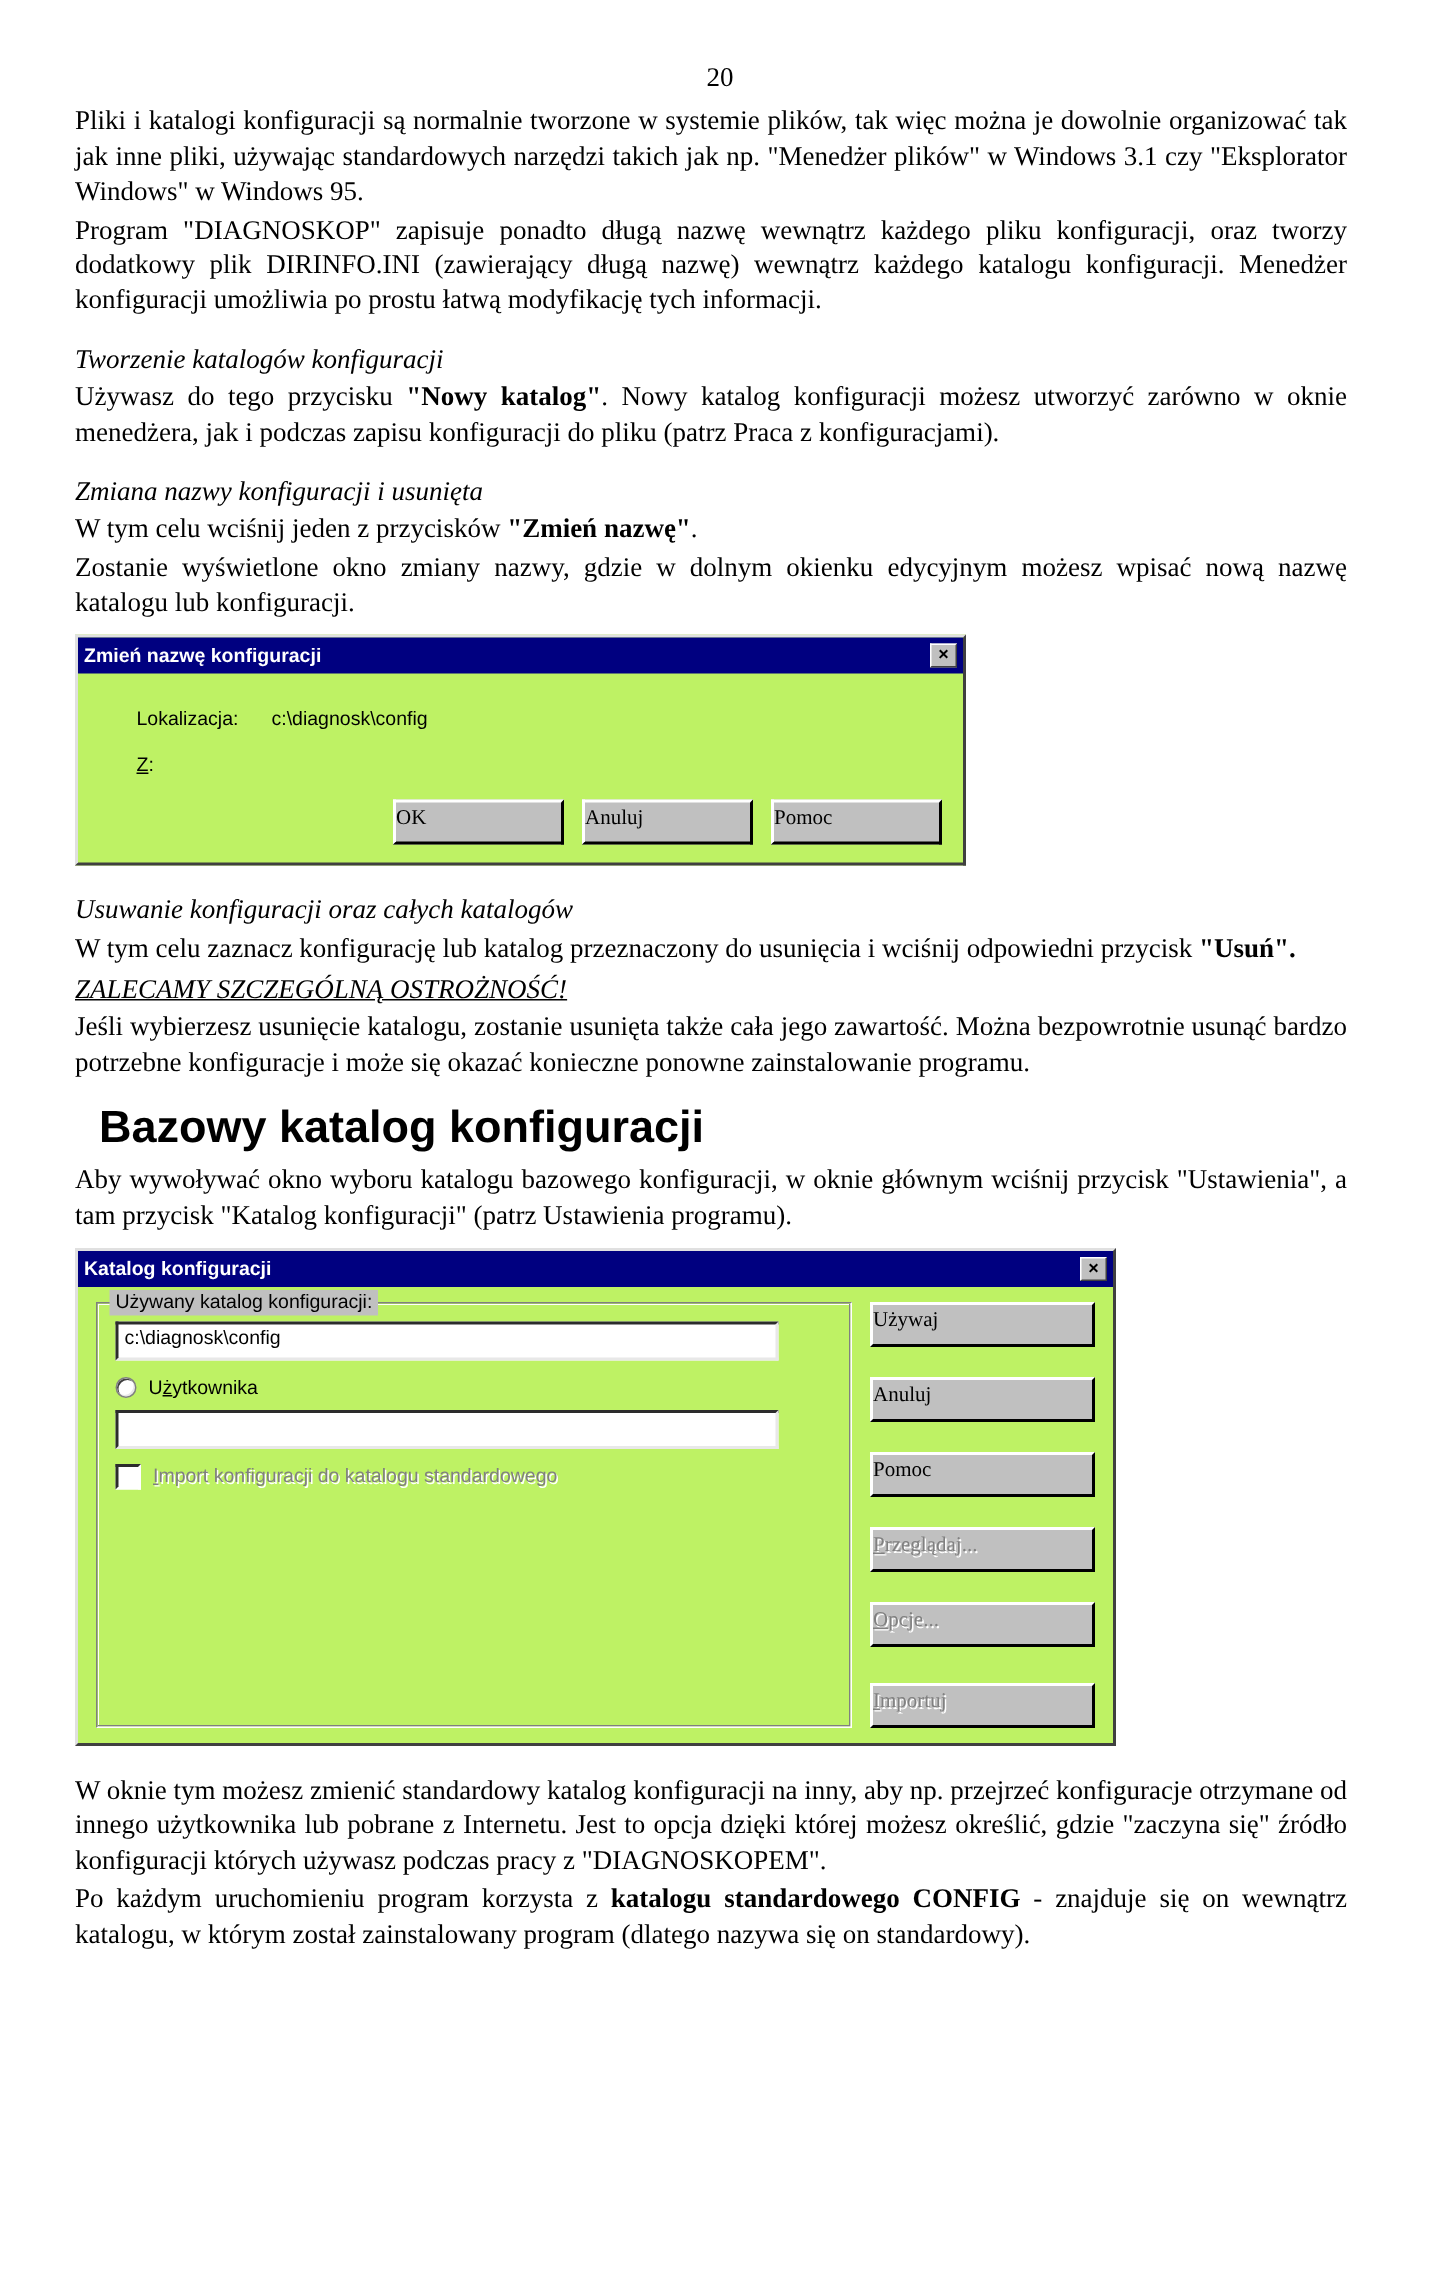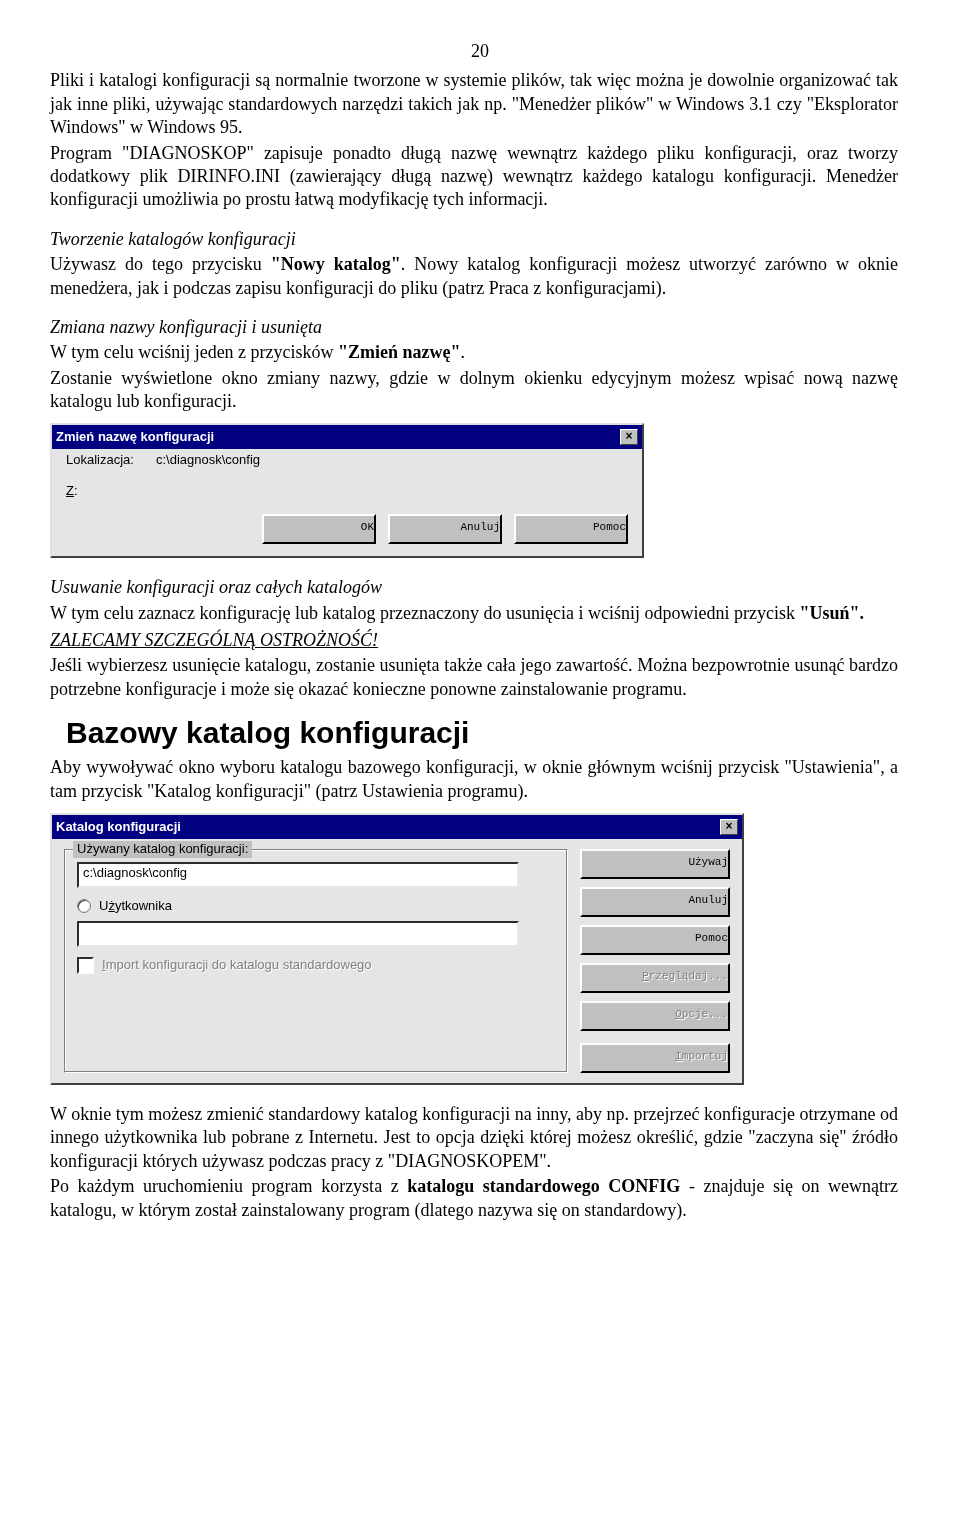--- a/index.html
+++ b/index.html
@@ -37,21 +37,21 @@
     font-size: 30px;
     font-weight: bold;
     margin: 12px 0 4px 16px;
     color: #000;
   }
 
   
   .dialog {
     font-family: "MS Sans Serif", Tahoma, sans-serif;
     font-size: 13px;
-    background: #e5e5e5;
+    background: #bef264;
     border: 2px solid #c0c0c0;
     border-top-color: #e0e0e0;
     border-left-color: #e0e0e0;
     border-right-color: #404040;
     border-bottom-color: #404040;
     margin: 10px 0 18px 0;
     color: #000;
     width: 590px;
   }
   .dialog2 {
@@ -75,21 +75,22 @@
     border-right-color: #404040;
     border-bottom-color: #404040;
     color: #000;
     font-size: 12px;
     font-weight: bold;
     line-height: 12px;
     text-align: center;
     font-family: Arial;
   }
   .dlg-body {
-    padding: 3px 14px 12px 14px;
+    padding: 22px 14px 12px 14px;
+    margin-left: 25px;
   }
   .row {
     display: flex;
     align-items: center;
     margin-bottom: 14px;
   }
   .lbl {
     width: 90px;
   }
   .sunken-input {
@@ -111,24 +112,24 @@
     gap: 12px;
     margin-top: 6px;
   }
   .btn {
     background: #c0c0c0;
     border: 2px outset #fff;
     border-right-color: #404040;
     border-bottom-color: #404040;
     min-width: 110px;
     height: 26px;
-    text-align: right;
+    text-align: left;
     line-height: 22px;
-    font-family: Liberation Mono, monospace;
-    font-size: 11px;
+    font-family: Liberation Serif, serif;
+    font-size: 14px;
   }
 
   
   .dlg2-body {
     padding: 10px 12px 10px 12px;
     display: flex;
   }
   .groupbox {
     border: 1px solid #808080;
     border-right-color: #fff;
@@ -181,21 +182,21 @@
   }
   .disabled-text {
     color: #808080;
     text-shadow: 1px 1px 0 #fff;
   }
   .col2 {
     margin-left: 12px;
     width: 150px;
     display: flex;
     flex-direction: column;
-    gap: 8px;
+    gap: 20px;
   }
   .col2 .btn {
     min-width: 140px;
   }
   .btn.disabled {
     color: #808080;
     text-shadow: 1px 1px 0 #fff;
   }
   .input-thin {
     background: #fff;

